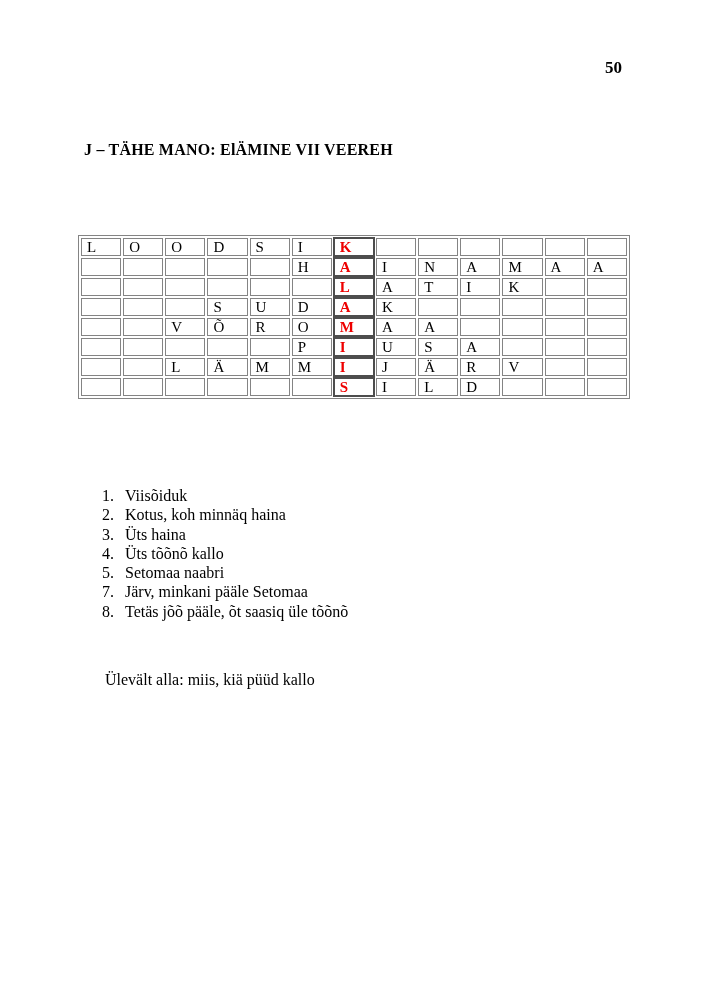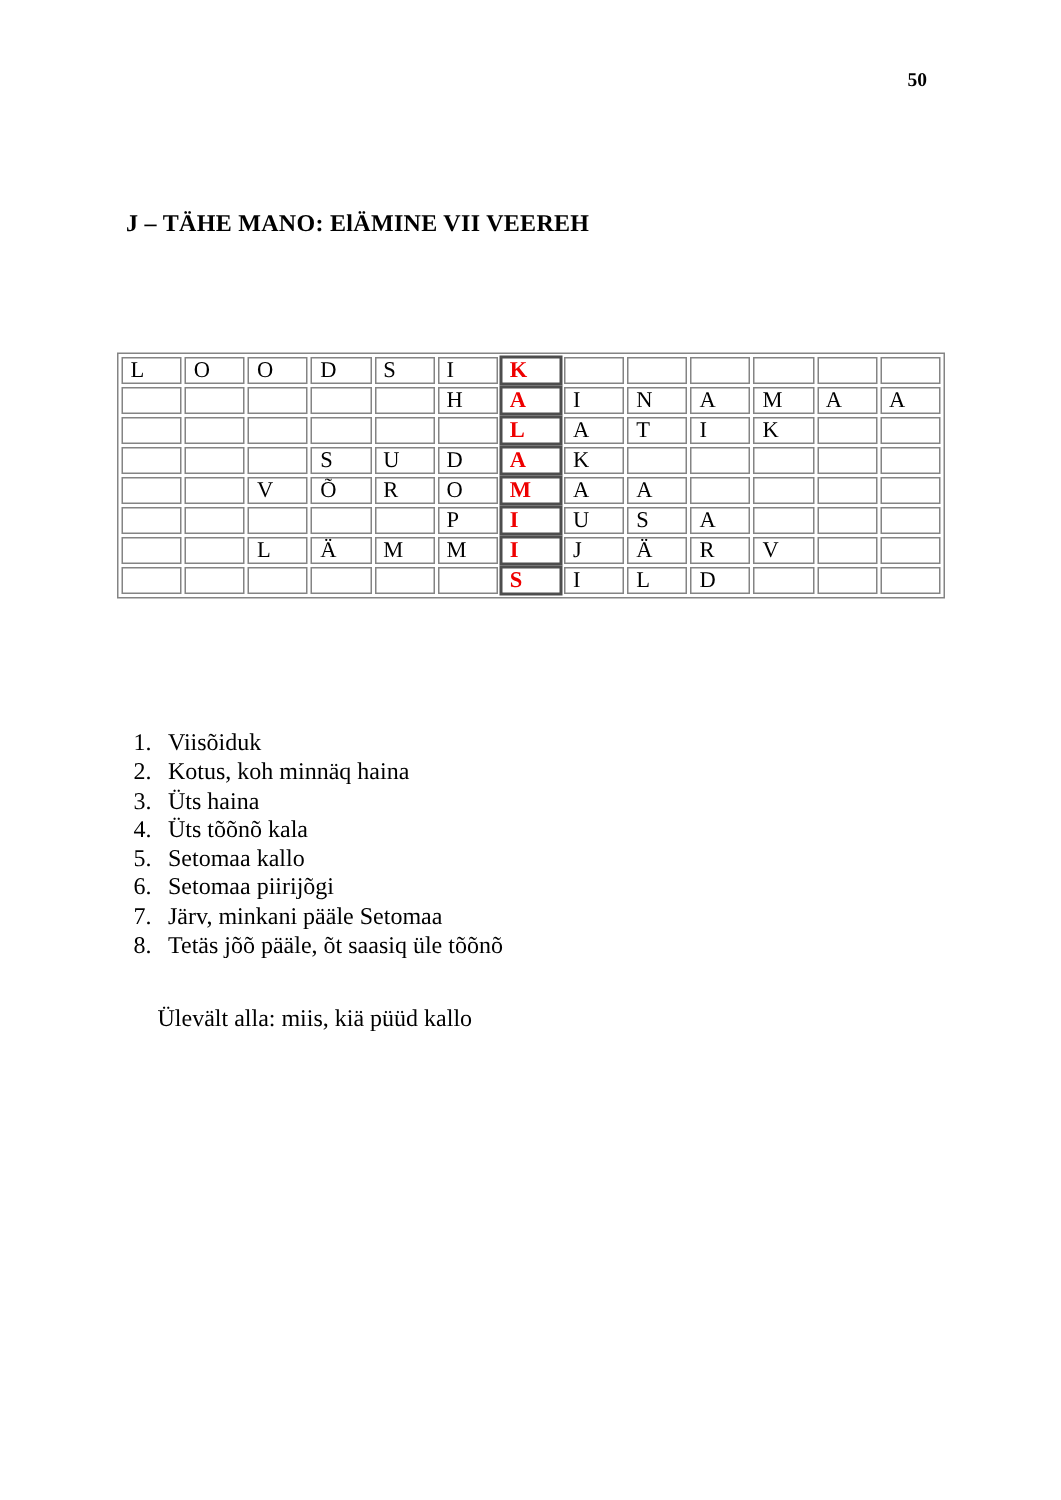--- a/index.html
+++ b/index.html
@@ -7,22 +7,22 @@
   html, body { margin: 0; padding: 0; }
   body {
     width: 707px; height: 1000px;
     background: #ffffff;
     color: #000000;
     font-family: "Liberation Serif", serif;
     position: relative;
     overflow: hidden;
   }
   .page-number {
-    position: absolute; top: 45px; left: 605px;
-    font-size: 13px; line-height: 15px; font-weight: bold;
+    position: absolute; top: 60px; left: 605px;
+    font-size: 17px; line-height: 15px; font-weight: bold;
   }
   .puzzle-title {
     position: absolute; top: 141px; left: 84px;
     font-size: 16px; font-weight: bold;
     letter-spacing: 0.2px; white-space: nowrap;
   }
   table.crossword {
     position: absolute; top: 235px; left: 78px;
     width: 552px;
     table-layout: fixed;
@@ -41,21 +41,21 @@
     white-space: nowrap;
     vertical-align: middle;
   }
   td.cell.hl {
     color: var(--hl-color);
     font-weight: bold;
     border: 1px solid #4d4d4d;
     box-shadow: 0 0 0 1px #4d4d4d;
   }
   .clue-list {
-    position: absolute; top: 486px; left: 89px;
+    position: absolute; top: 486px; left: 102px;
     font-size: 16px; line-height: 19.3px;
     white-space: nowrap;
   }
   .clue .num { display: inline-block; width: 23px; }
   .vertical-clue {
     position: absolute; top: 671px; left: 105px;
     font-size: 16px; white-space: nowrap; text-align: center;
   }
 </style>
 </head>
@@ -187,20 +187,19 @@
         <td class="cell"></td>
         <td class="cell"></td>
       </tr>
     </tbody>
 </table>
 
 <div class="clue-list">
     <div class="clue"><span class="num">1.</span><span>Viisõiduk</span></div>
     <div class="clue"><span class="num">2.</span><span>Kotus, koh minnäq haina</span></div>
     <div class="clue"><span class="num">3.</span><span>Üts haina</span></div>
-    <div class="clue"><span class="num">4.</span><span>Üts tõõnõ kala</span></div>
-    <div class="clue"><span class="num">5.</span><span>Setomaa kallo</span></div>
-    <div class="clue"><span class="num">6.</span><span>Setomaa piirijõgi</span></div>
+    <div class="clue"><span class="num">4.</span><span>Üts tõõnõ kallo</span></div>
+    <div class="clue"><span class="num">5.</span><span>Setomaa naabri</span></div>
     <div class="clue"><span class="num">7.</span><span>Järv, minkani pääle Setomaa</span></div>
     <div class="clue"><span class="num">8.</span><span>Tetäs jõõ pääle, õt saasiq üle tõõnõ</span></div>
   </div>
 
 <div class="vertical-clue">Ülevält alla: miis, kiä püüd kallo</div>
 
 </body></html>

